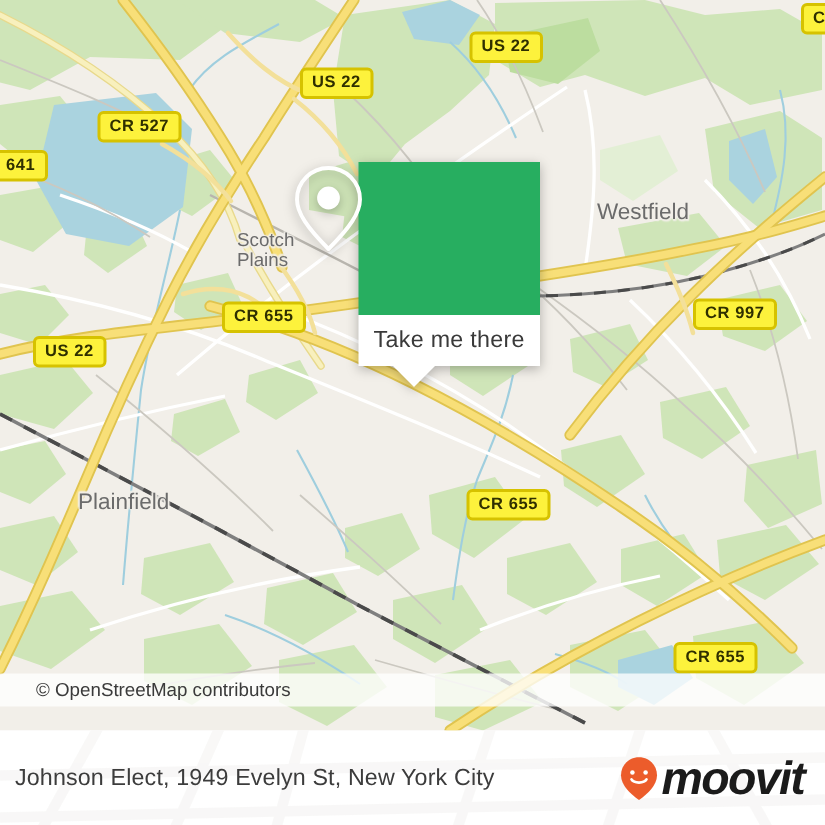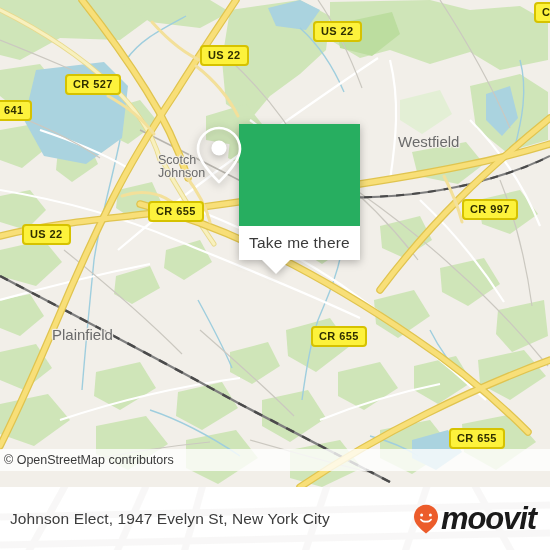--- a/index.html
+++ b/index.html
@@ -46,21 +46,21 @@
     letter-spacing: .4px;
     padding: 1px 6px 2px 6px;
     white-space: nowrap;
     line-height: 14px;
     font-family: "Liberation Sans", sans-serif;
   }
 
   
   .popup {
     position: absolute;
-    left: 191px; top: 124px;
+    left: 191px; top: 108px;
     width: 169px; height: 136px;
     filter: drop-shadow(0 2px 4px rgba(0,0,0,.28));
     padding-left: 48px;
   }
   .popup-body {
     width: 100%; height: 102px;
     background: #27ae60;
     display: flex; align-items: center; justify-content: center;
   }
   .popup-pin { width: 56px; height: 62px; }
@@ -82,21 +82,21 @@
     border-top: 14px solid #ffffff;
   }
 
   
   .attribution {
     position: absolute;
     left: 0; top: 449px;
     width: 550px; height: 22px;
     background: rgba(255,255,255,.78);
     display: flex; align-items: center;
-    padding-left: 4px;
+    padding-left: 24px;
     color: #3a3a3a;
     font-size: 12.5px;
   }
 
   
   .footer {
     position: absolute;
     left: 0; top: 487px;
     width: 550px; height: 63px;
     background: #ffffff;
@@ -277,21 +277,21 @@
         <path d="M108,96 C126,106 142,118 154,134"></path>
         <path d="M122,196 C140,190 158,192 172,202"></path>
         <path d="M186,176 C198,192 206,206 210,222"></path>
         <path d="M444,176 C452,192 458,206 462,222"></path>
       </g>
     </svg>
 
     <div class="place-label" style="left:398px; top:101px;">Westfield</div>
     <div class="place-label" style="left:52px; top:294px;">Plainfield</div>
     <div class="place-label small" style="left:158px; top:122px;">Scotch</div>
-    <div class="place-label small" style="left:158px; top:135px;">Johnson</div>
+    <div class="place-label small" style="left:158px; top:135px;">Plains</div>
 
     <div class="shield" style="left:65px; top:35px;margin-top:39px;">CR 527</div>
     <div class="shield" style="left:200px; top:45px;">US 22</div>
     <div class="shield" style="left:313px; top:21px;">US 22</div>
     <div class="shield" style="left:-4px; top:100px;">641</div>
     <div class="shield" style="left:534px; top:2px;">CR</div>
     <div class="shield" style="left:148px; top:201px;">CR 655</div>
     <div class="shield" style="left:22px; top:224px;">US 22</div>
     <div class="shield" style="left:462px; top:199px;">CR 997</div>
     <div class="shield" style="left:311px; top:326px;">CR 655</div>
@@ -322,21 +322,21 @@
         <path d="M150,-10 L110,80"></path>
         <path d="M205,-10 L180,80"></path>
         <path d="M330,-10 L300,80"></path>
         <path d="M430,-10 L400,80"></path>
         <path d="M470,-10 L520,80"></path>
         <path d="M0,30 L550,18"></path>
         <path d="M0,58 L550,46"></path>
       </g>
     </svg>
 
-    <div class="footer-title">Johnson Elect, 1947 Evelyn St, New York City</div>
+    <div class="footer-title">Johnson Elect, 1949 Evelyn St, New York City</div>
 
     <div class="brand">
       <svg class="brand-pin" viewBox="0 0 26 30">
         <path d="M13 0.8 C6.3 0.8 1 6.1 1 12.8 C1 19.6 7.4 25.3 13 29.4 C18.6 25.3 25 19.6 25 12.8 C25 6.1 19.7 0.8 13 0.8 Z" fill="#ec5c2b"></path>
         <circle cx="8.6" cy="11" r="1.5" fill="#ffffff"></circle>
         <circle cx="17.4" cy="11" r="1.5" fill="#ffffff"></circle>
         <path d="M8 15.6 C9.6 18.4 16.4 18.4 18 15.6" fill="none" stroke="#ffffff" stroke-width="1.8" stroke-linecap="round"></path>
       </svg>
       <span class="brand-word">moovit</span>
     </div>

